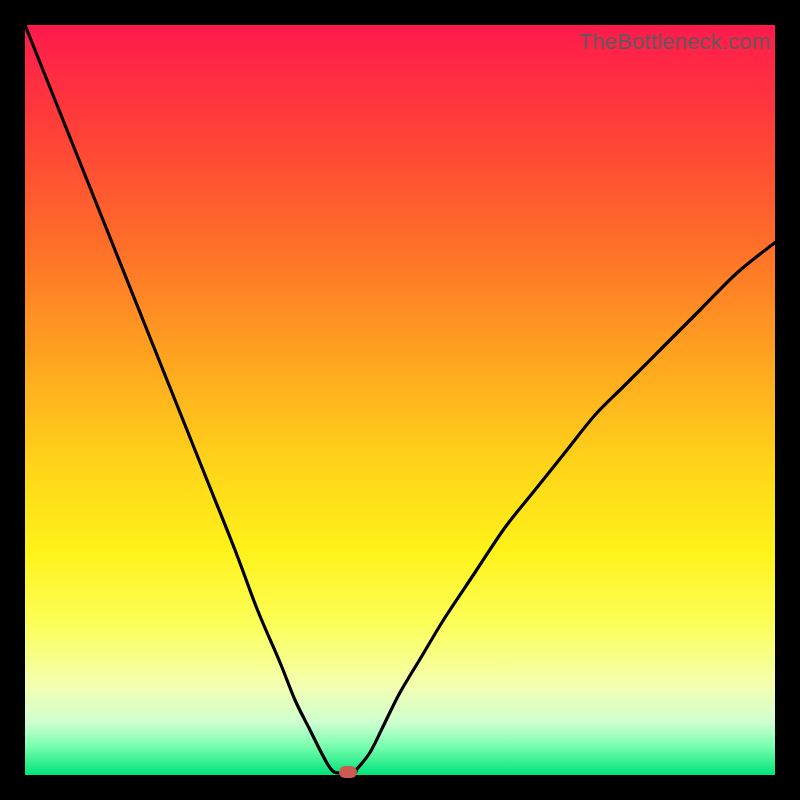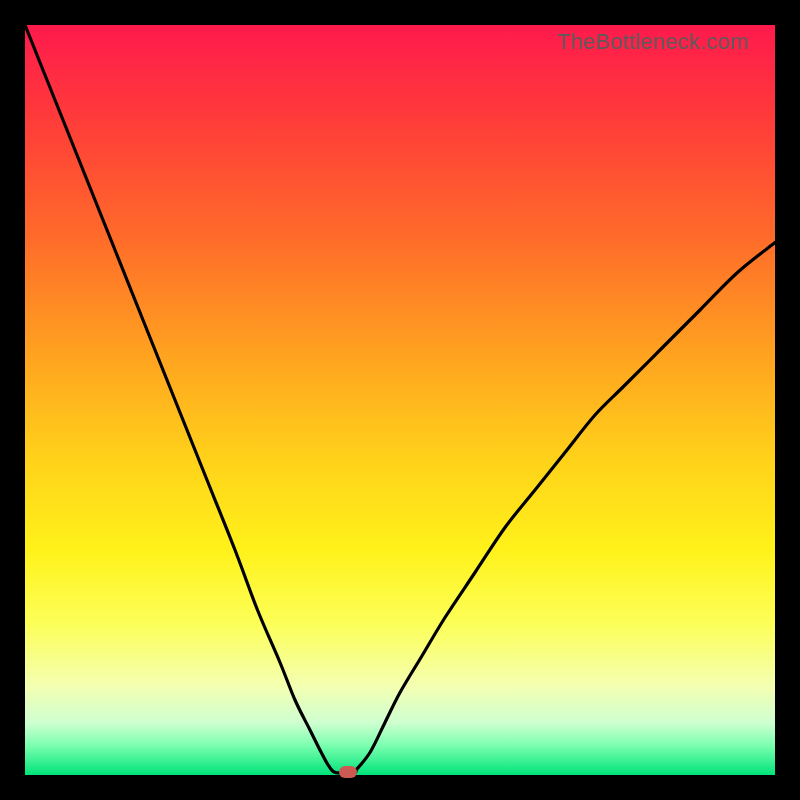--- a/index.html
+++ b/index.html
@@ -35,21 +35,21 @@
       #fcff5a 80%,
       #f4ffb0 88%,
       #cfffd0 93%,
       #7dffb0 96%,
       #00e37a 100%
     );
   }
   .watermark {
     position: absolute;
     top: 4px;
-    right: 26px;
+    right: 4px;
     color: #5b5b5b;
     font-size: 22px;
     font-weight: 500;
     letter-spacing: 0.2px;
     user-select: none;
   }
   svg.curve {
     position: absolute;
     left: 0;
     top: 0;

